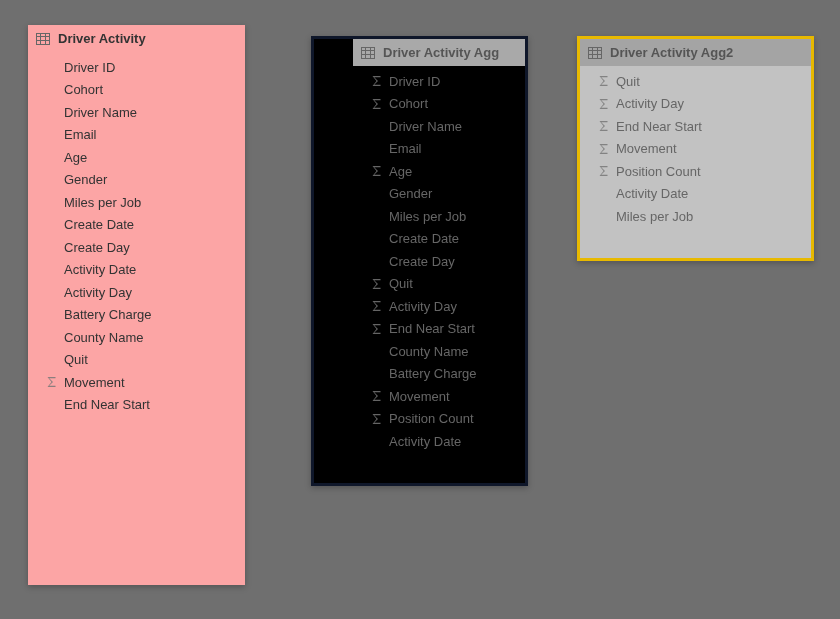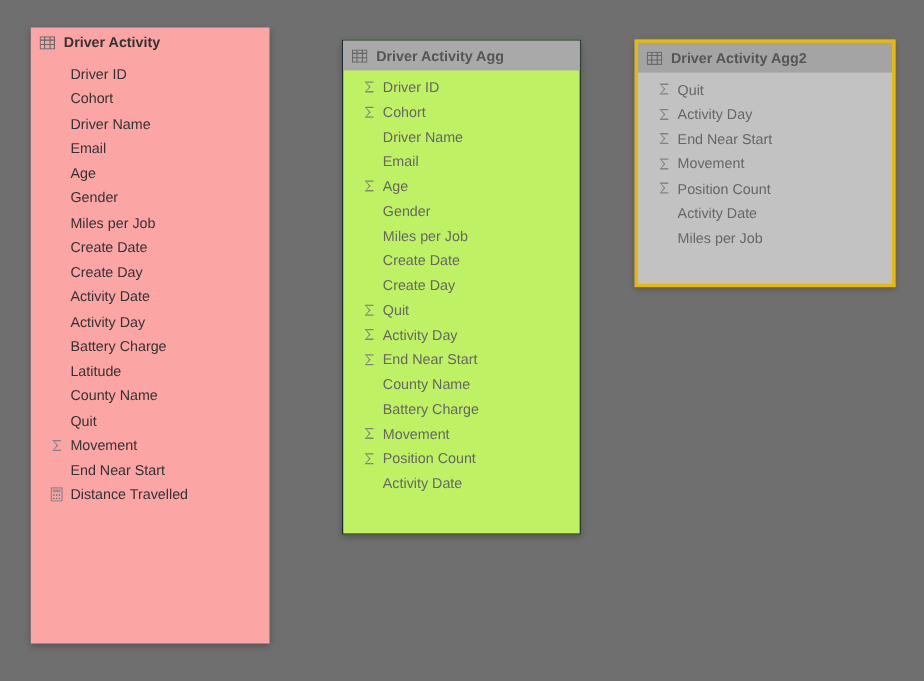--- a/index.html
+++ b/index.html
@@ -12,22 +12,23 @@
     font-size: 13px;
     color: #333;
     position: relative;
   }
   .panel {
     position: absolute;
     background: #fca5a5;
     box-shadow: 0 2px 6px rgba(0,0,0,0.25);
   }
   .panel.dim {
-    background: #bef264;
-    border: 1px solid #0f172a;
+    background: #000000;
+    border: 3px solid #0f172a;
+    padding-left: 39px;
   }
   .panel.highlight {
     background: #c2c2c2;
     border: 3px solid #e8b900;
   }
   .panel-header {
     display: flex;
     align-items: center;
     padding: 6px 8px 6px 8px;
     font-weight: 600;
@@ -133,56 +134,37 @@
         <div class="field-row">
           <span class="field-icon"></span>
           <span class="field-label">Activity Day</span>
         </div>
         <div class="field-row">
           <span class="field-icon"></span>
           <span class="field-label">Battery Charge</span>
         </div>
         <div class="field-row">
           <span class="field-icon"></span>
-          <span class="field-label">Latitude</span>
-        </div>
-        <div class="field-row">
-          <span class="field-icon"></span>
           <span class="field-label">County Name</span>
         </div>
         <div class="field-row">
           <span class="field-icon"></span>
           <span class="field-label">Quit</span>
         </div>
         <div class="field-row">
           <span class="field-icon">
             <svg width="11" height="12" viewBox="0 0 11 12">
               <path d="M1.5 1 H9.5 L9.5 2.2 L3.2 2.2 L7.0 6 L3.2 9.8 L9.5 9.8 L9.5 11 H1.5 L5.5 6 Z" fill="currentColor" opacity="0.85"></path>
             </svg>
           </span>
           <span class="field-label">Movement</span>
         </div>
         <div class="field-row">
           <span class="field-icon"></span>
           <span class="field-label">End Near Start</span>
-        </div>
-        <div class="field-row">
-          <span class="field-icon">
-            <svg width="11" height="13" viewBox="0 0 11 13">
-              <rect x="0.5" y="0.5" width="10" height="12" fill="none" stroke="currentColor"></rect>
-              <rect x="2" y="2" width="7" height="2.5" fill="currentColor" opacity="0.6"></rect>
-              <circle cx="3" cy="7" r="0.8" fill="currentColor"></circle>
-              <circle cx="5.5" cy="7" r="0.8" fill="currentColor"></circle>
-              <circle cx="8" cy="7" r="0.8" fill="currentColor"></circle>
-              <circle cx="3" cy="10" r="0.8" fill="currentColor"></circle>
-              <circle cx="5.5" cy="10" r="0.8" fill="currentColor"></circle>
-              <circle cx="8" cy="10" r="0.8" fill="currentColor"></circle>
-            </svg>
-          </span>
-          <span class="field-label">Distance Travelled</span>
         </div>
       </div>
     </div>
     <div class="panel dim" style="left: 311px; top: 36px; width: 217px; min-height: 450px;">
       <div class="panel-header">
         <span class="table-icon">
           <svg width="14" height="12" viewBox="0 0 14 12">
             <rect x="0.5" y="0.5" width="13" height="11" fill="none" stroke="currentColor"></rect>
             <line x1="0.5" y1="3.5" x2="13.5" y2="3.5" stroke="currentColor"></line>
             <line x1="0.5" y1="7.5" x2="13.5" y2="7.5" stroke="currentColor"></line>

